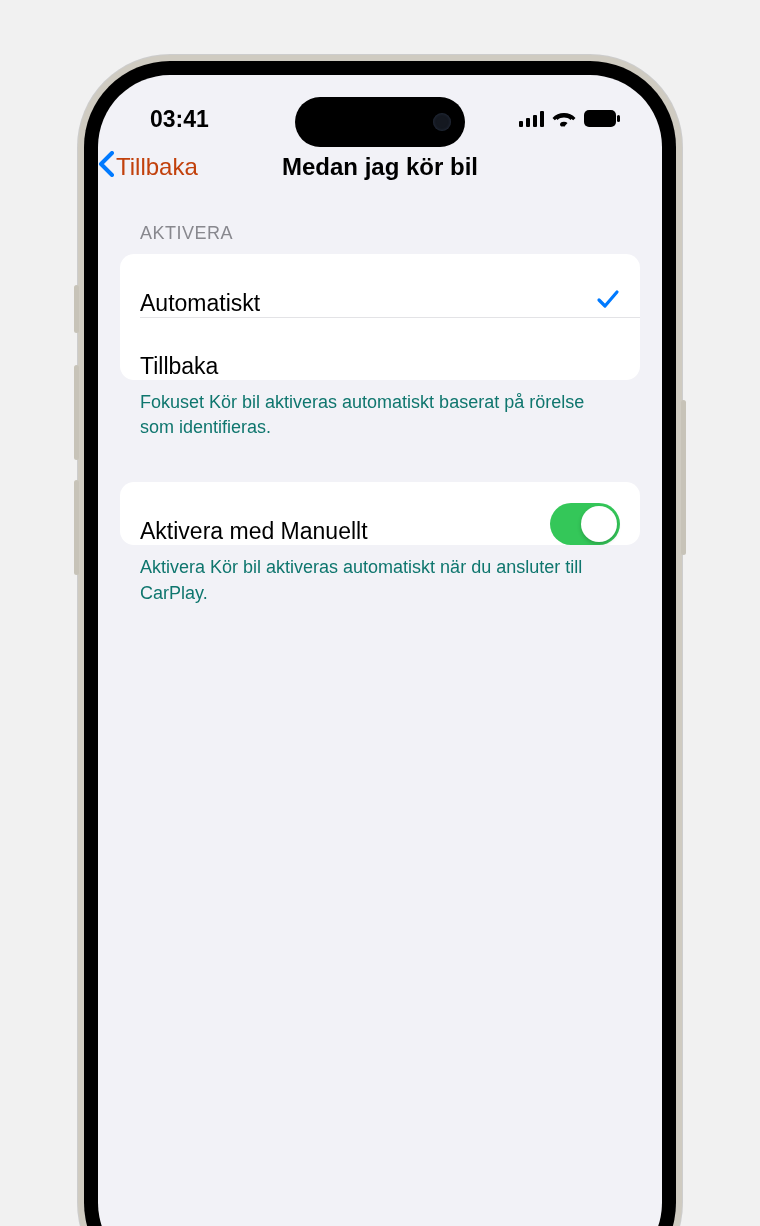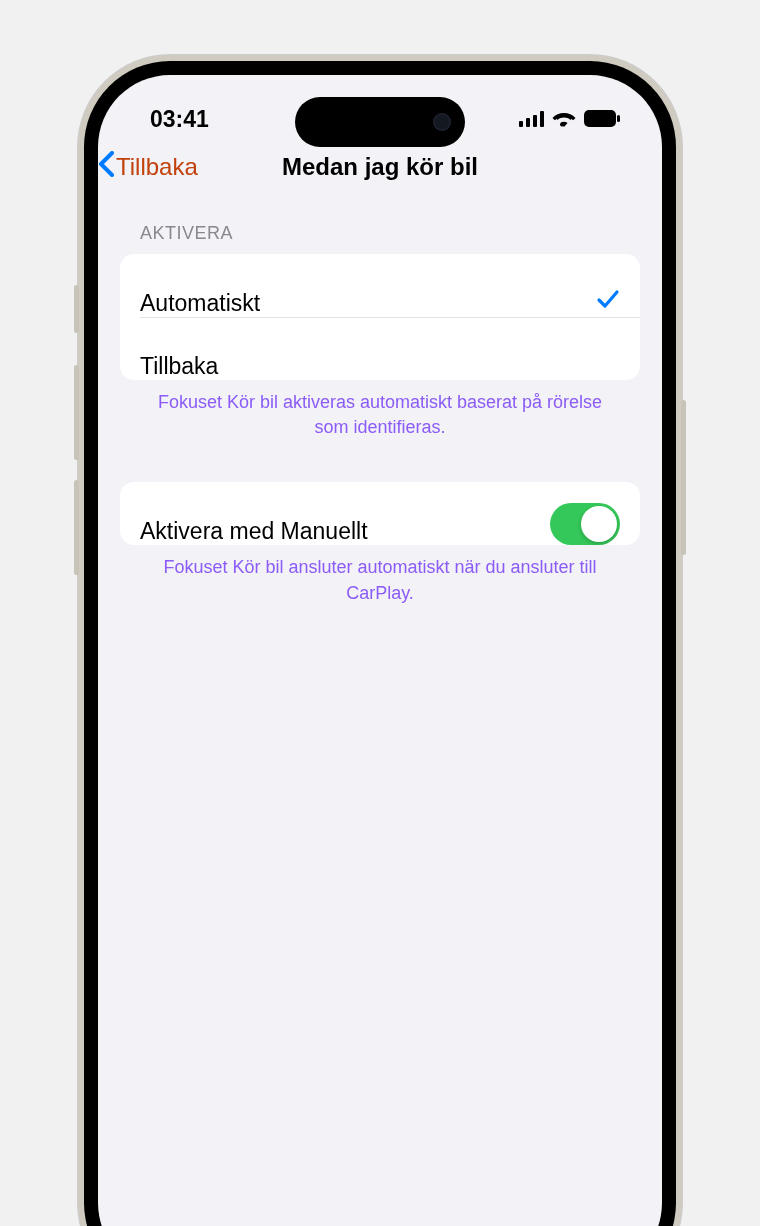--- a/index.html
+++ b/index.html
@@ -136,24 +136,23 @@
       content: '';
       position: absolute;
       top: 0;
       left: 20px;
       right: 0;
       height: 1px;
       background: #e3e3e6;
     }
     .footer-text {
       font-size: 18px;
-      color: #8b5cf6;
+      color: #0f766e;
       padding: 10px 20px 0;
       line-height: 1.4;
-      text-align: center;
     }
     .checkmark { color: #007aff; }
     .toggle {
       width: 70px;
       height: 42px;
       background: #34c759;
       border-radius: 21px;
       position: relative;
     }
     .toggle-knob {
@@ -246,18 +245,18 @@
 
         <div class="group">
           <div class="row">
             <span>Aktivera med Manuellt</span>
             <div class="toggle">
               <div class="toggle-knob"></div>
             </div>
           </div>
         </div>
 
-        <div class="footer-text">Fokuset Kör bil ansluter automatiskt när du ansluter till CarPlay.</div>
+        <div class="footer-text">Aktivera Kör bil aktiveras automatiskt när du ansluter till CarPlay.</div>
       </div>
 
     </div>
   </div>
 </div>
 
 </body></html>

